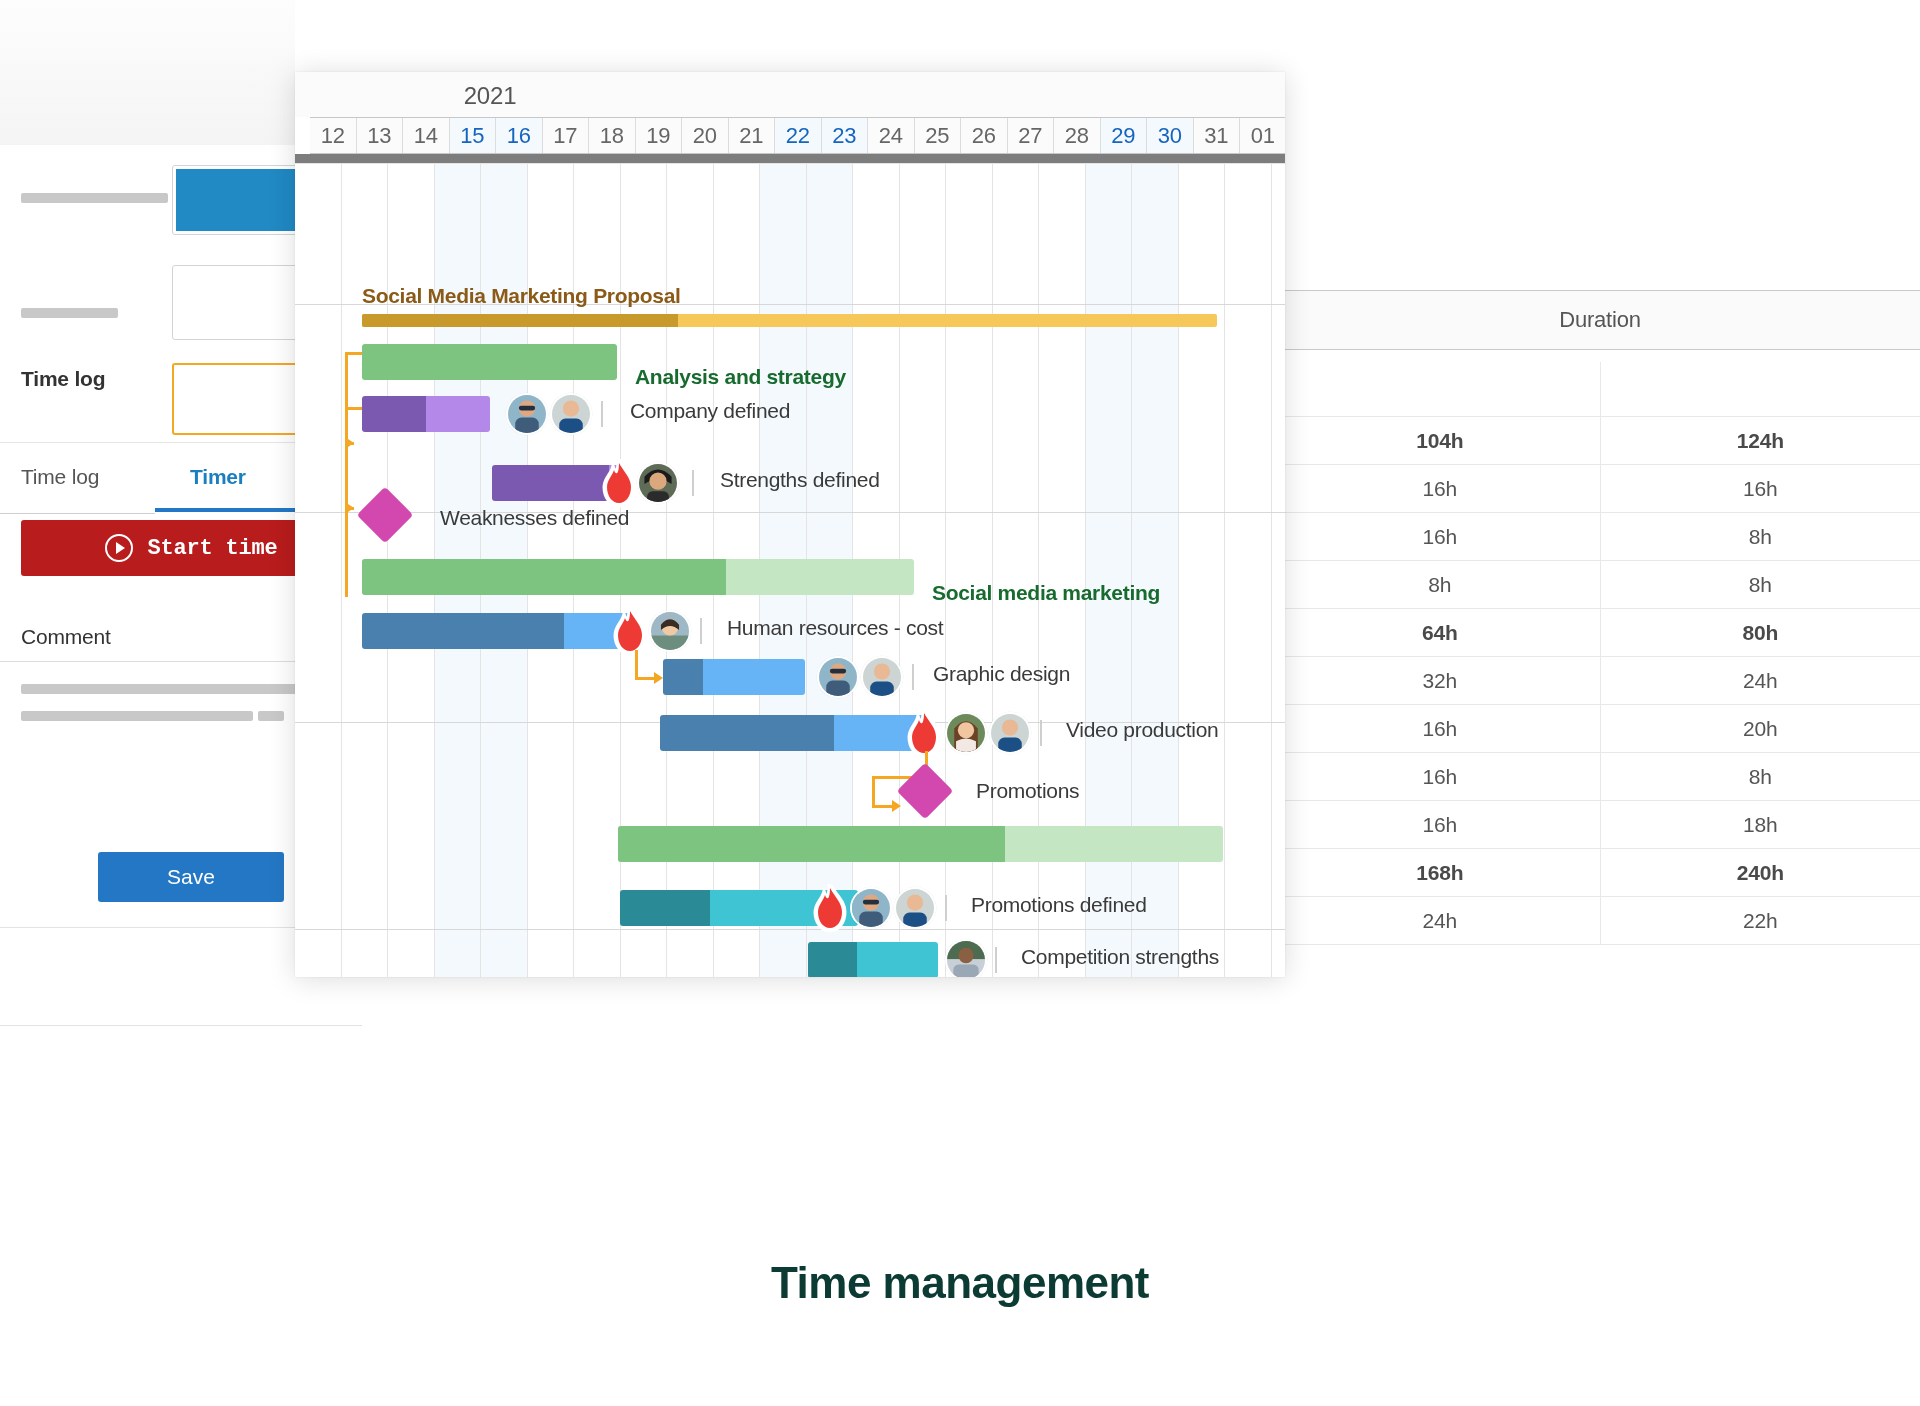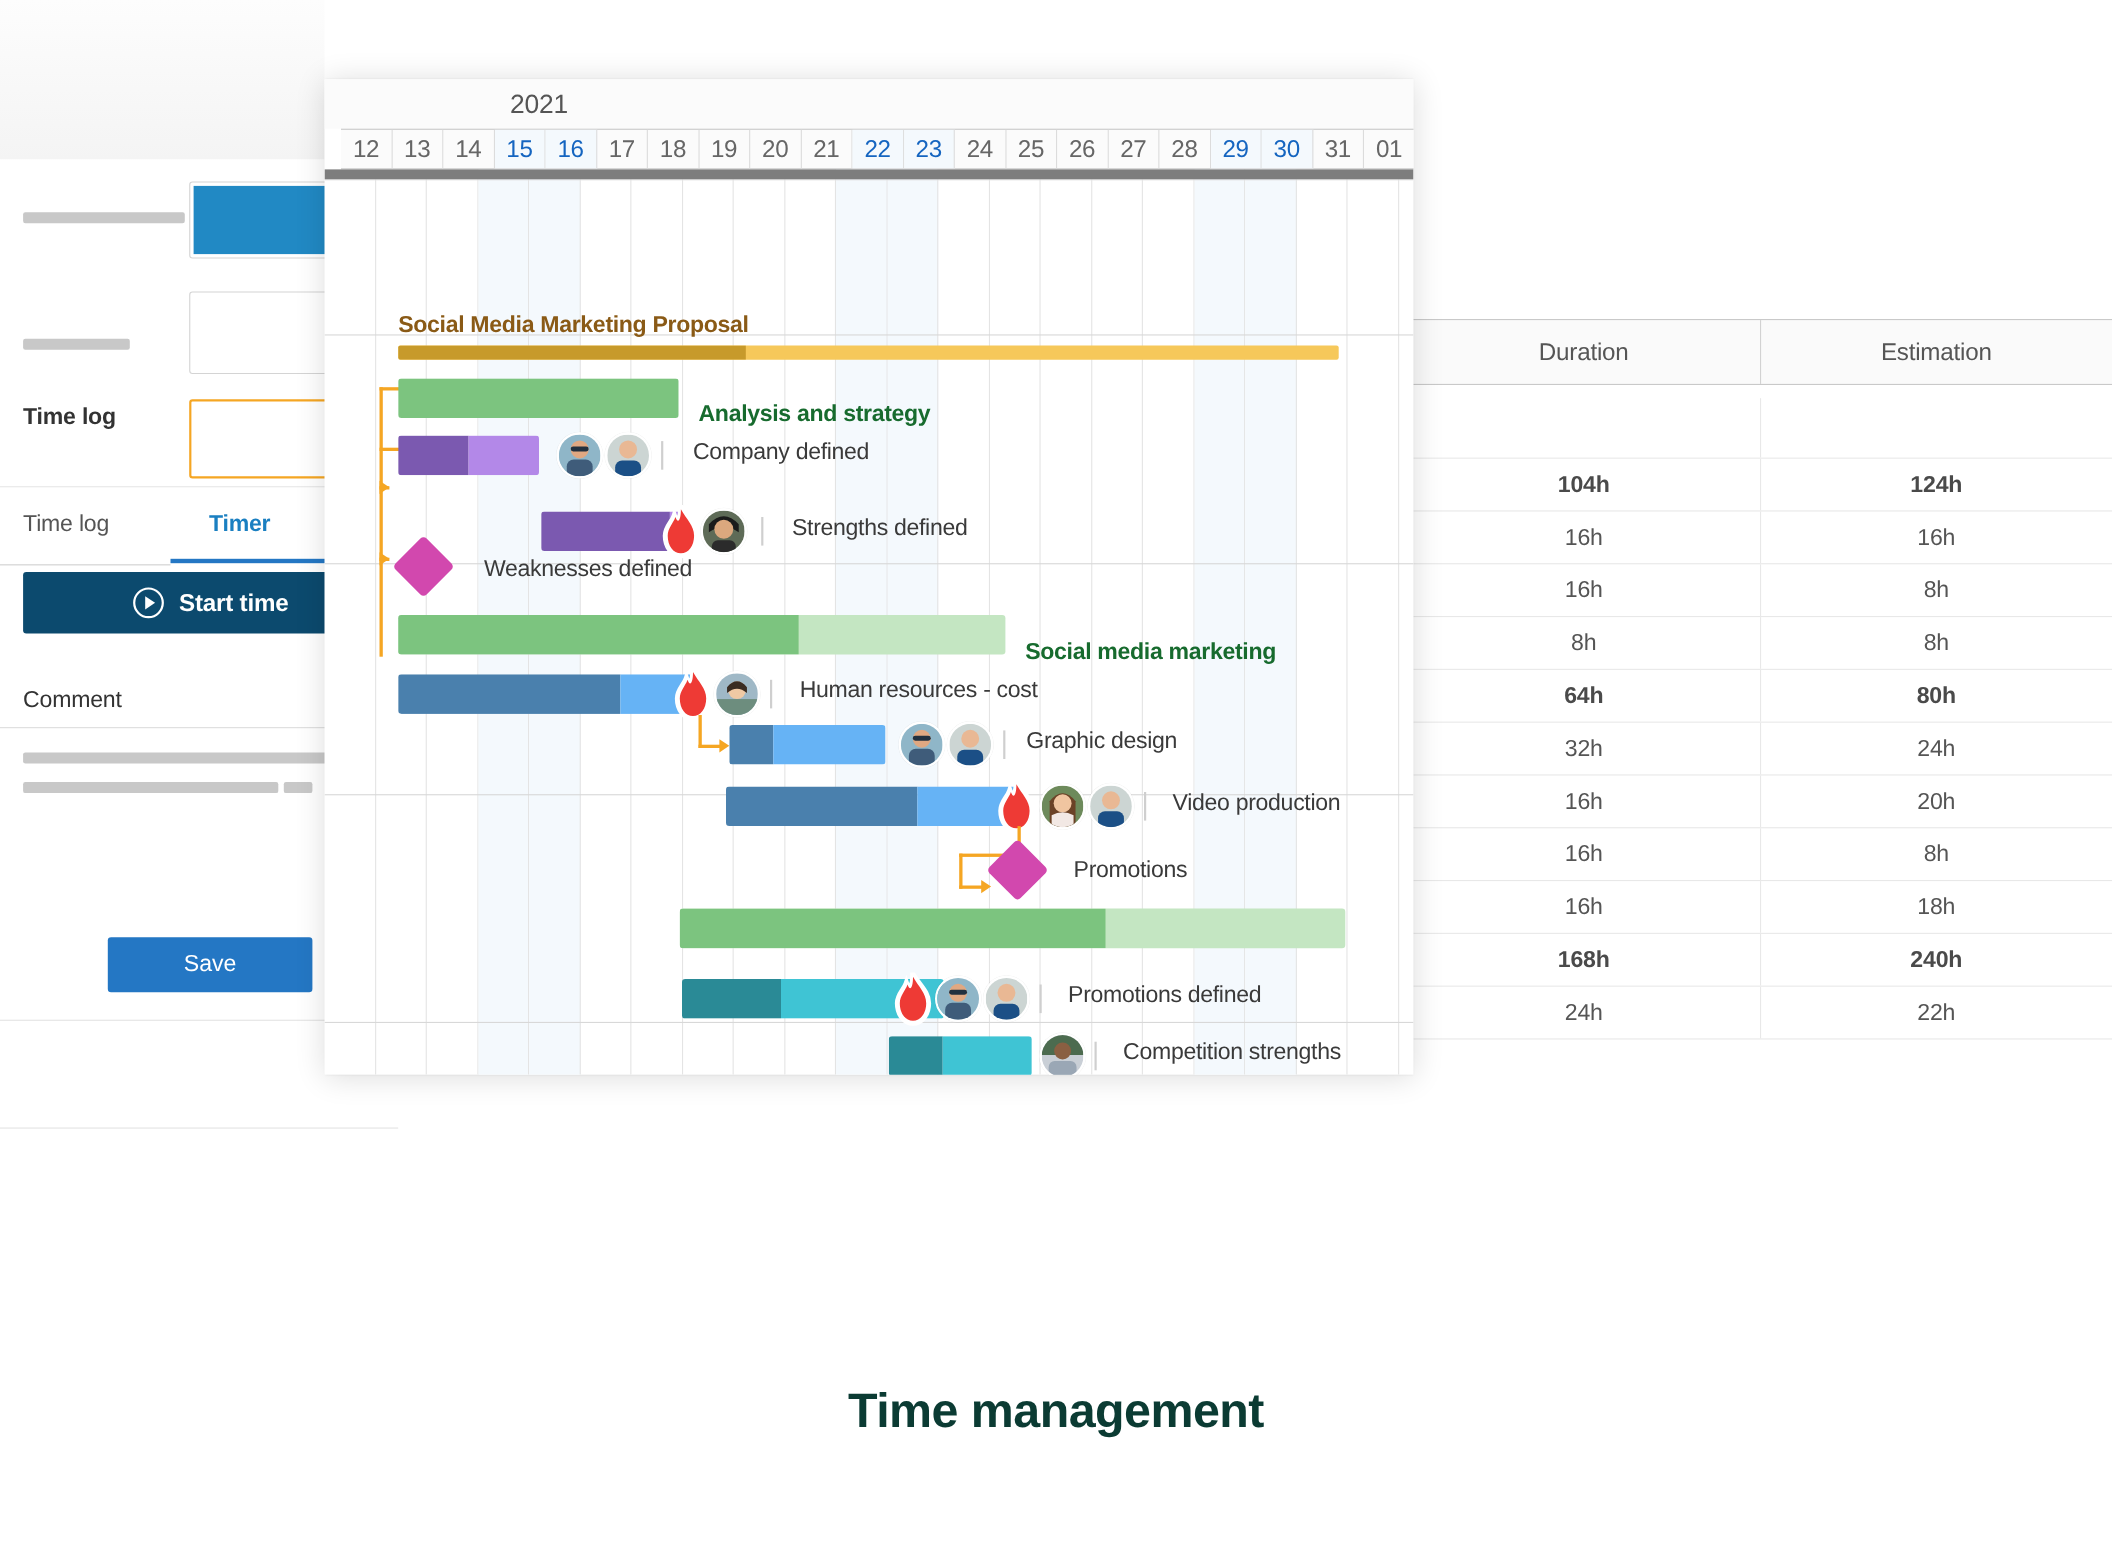--- a/index.html
+++ b/index.html
@@ -51,22 +51,22 @@
   }
   #tab-timer{
     position:absolute; left:190px; top:23px;
     font-size:21px; color:#1a7fc1; font-weight:bold; letter-spacing:-0.2px; cursor:pointer;
   }
   #tab-underline{ position:absolute; left:155px; top:66px; width:207px; height:4px; background:#2477c4; }
   #lp-tabline{ position:absolute; left:0; top:368px; width:155px; height:1px; background:#cfcfcf; }
 
   #start-btn{
     position:absolute; left:21px; top:375px; width:341px; height:56px;
-    background:#0c4a6e; color:#fff; border:none; border-radius:3px;
-    font-size:22px; font-weight:bold; font-family:Liberation Sans, sans-serif;
+    background:#b91c1c; color:#fff; border:none; border-radius:3px;
+    font-size:22px; font-weight:bold; font-family:Liberation Mono, monospace;
     display:flex; align-items:center; justify-content:center; gap:14px;
     cursor:pointer; letter-spacing:-0.2px;
   }
   #start-btn .play-circle{
     width:28px; height:28px; border:2.5px solid #fff; border-radius:50%;
     display:flex; align-items:center; justify-content:center; flex:0 0 auto;
   }
   #start-btn .play-circle i{
     display:block; width:0; height:0;
     border-left:9px solid #fff; border-top:6px solid transparent; border-bottom:6px solid transparent;
@@ -219,21 +219,20 @@
   }
 </style>
 </head>
 <body>
 
 <div id="bg-left-shade"></div>
 
 <div id="right-table">
   <div id="rt-head">
     <div class="th">Duration</div>
-    <div class="th">Estimation</div>
   </div>
   <div id="rt-body">
     <div class="rt-row tall">
       <div class="td"></div>
       <div class="td"></div>
     </div>
     <div class="rt-row bold">
       <div class="td">104h</div>
       <div class="td">124h</div>
     </div>

